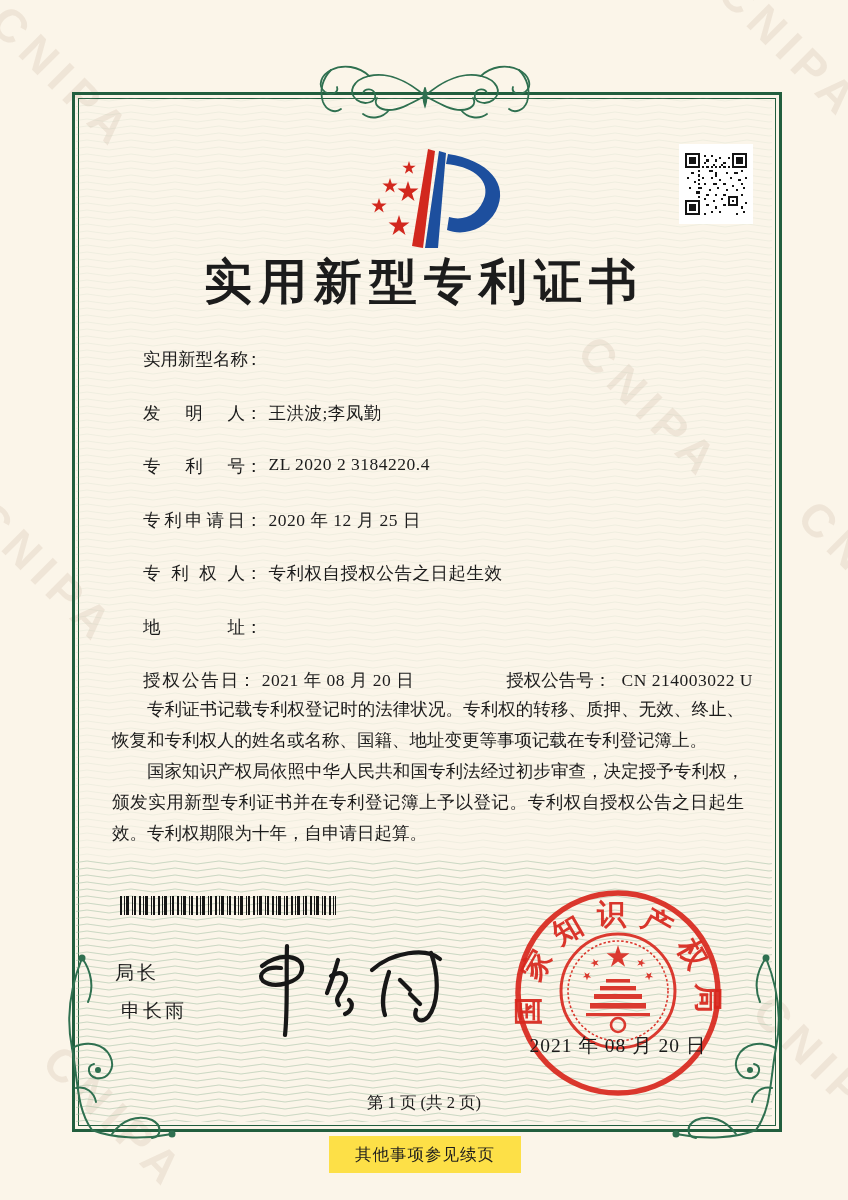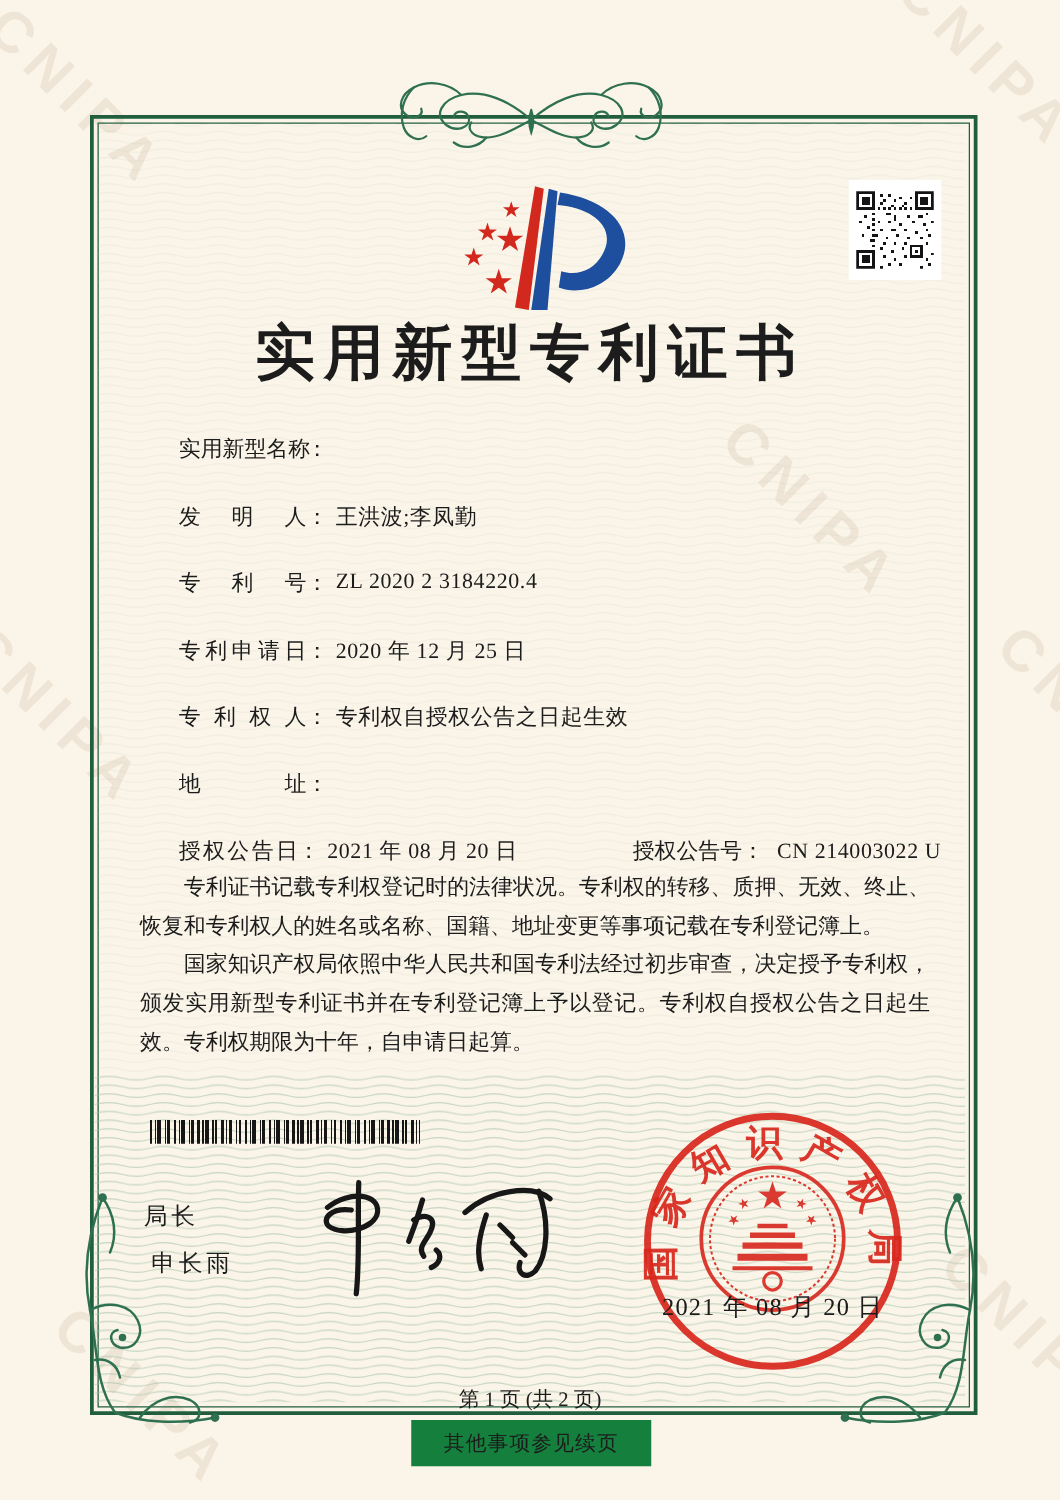--- a/index.html
+++ b/index.html
@@ -55,23 +55,23 @@
       #161616 14px 16px,transparent 16px 19px);
   }
   .sig-title{position:absolute;left:115px;top:960px;font-size:19px;letter-spacing:3px;z-index:4;}
   .sig-name{position:absolute;left:121px;top:998px;font-size:19px;letter-spacing:3px;z-index:4;}
   .signature{position:absolute;left:232px;top:930px;z-index:5;}
   .seal{position:absolute;left:505px;top:881px;z-index:5;}
   .seal-date{
     position:absolute;left:520px;top:1032px;width:196px;text-align:center;
     font-size:19.5px;color:#1b1b1b;letter-spacing:1px;z-index:6;
   }
-  .page-num{position:absolute;left:0;top:1092px;width:100%;text-align:center;font-size:16.5px;z-index:4;margin-top:17px;}
+  .page-num{position:absolute;left:0;top:1092px;width:100%;text-align:center;font-size:16.5px;z-index:4;}
   .cont-box{
-    position:absolute;left:329px;top:1136px;width:192px;height:37px;background:#15803d;
+    position:absolute;left:329px;top:1136px;width:192px;height:37px;background:#fde047;
     display:flex;align-items:center;justify-content:center;font-size:16.5px;letter-spacing:1px;z-index:4;
   }
   .ornament{position:absolute;z-index:3;pointer-events:none;}
 </style>
 </head>
 <body>
 
 <div class="page">
 
   <div class="wm" style="left:-28px;top:50px;">CNIPA</div>

